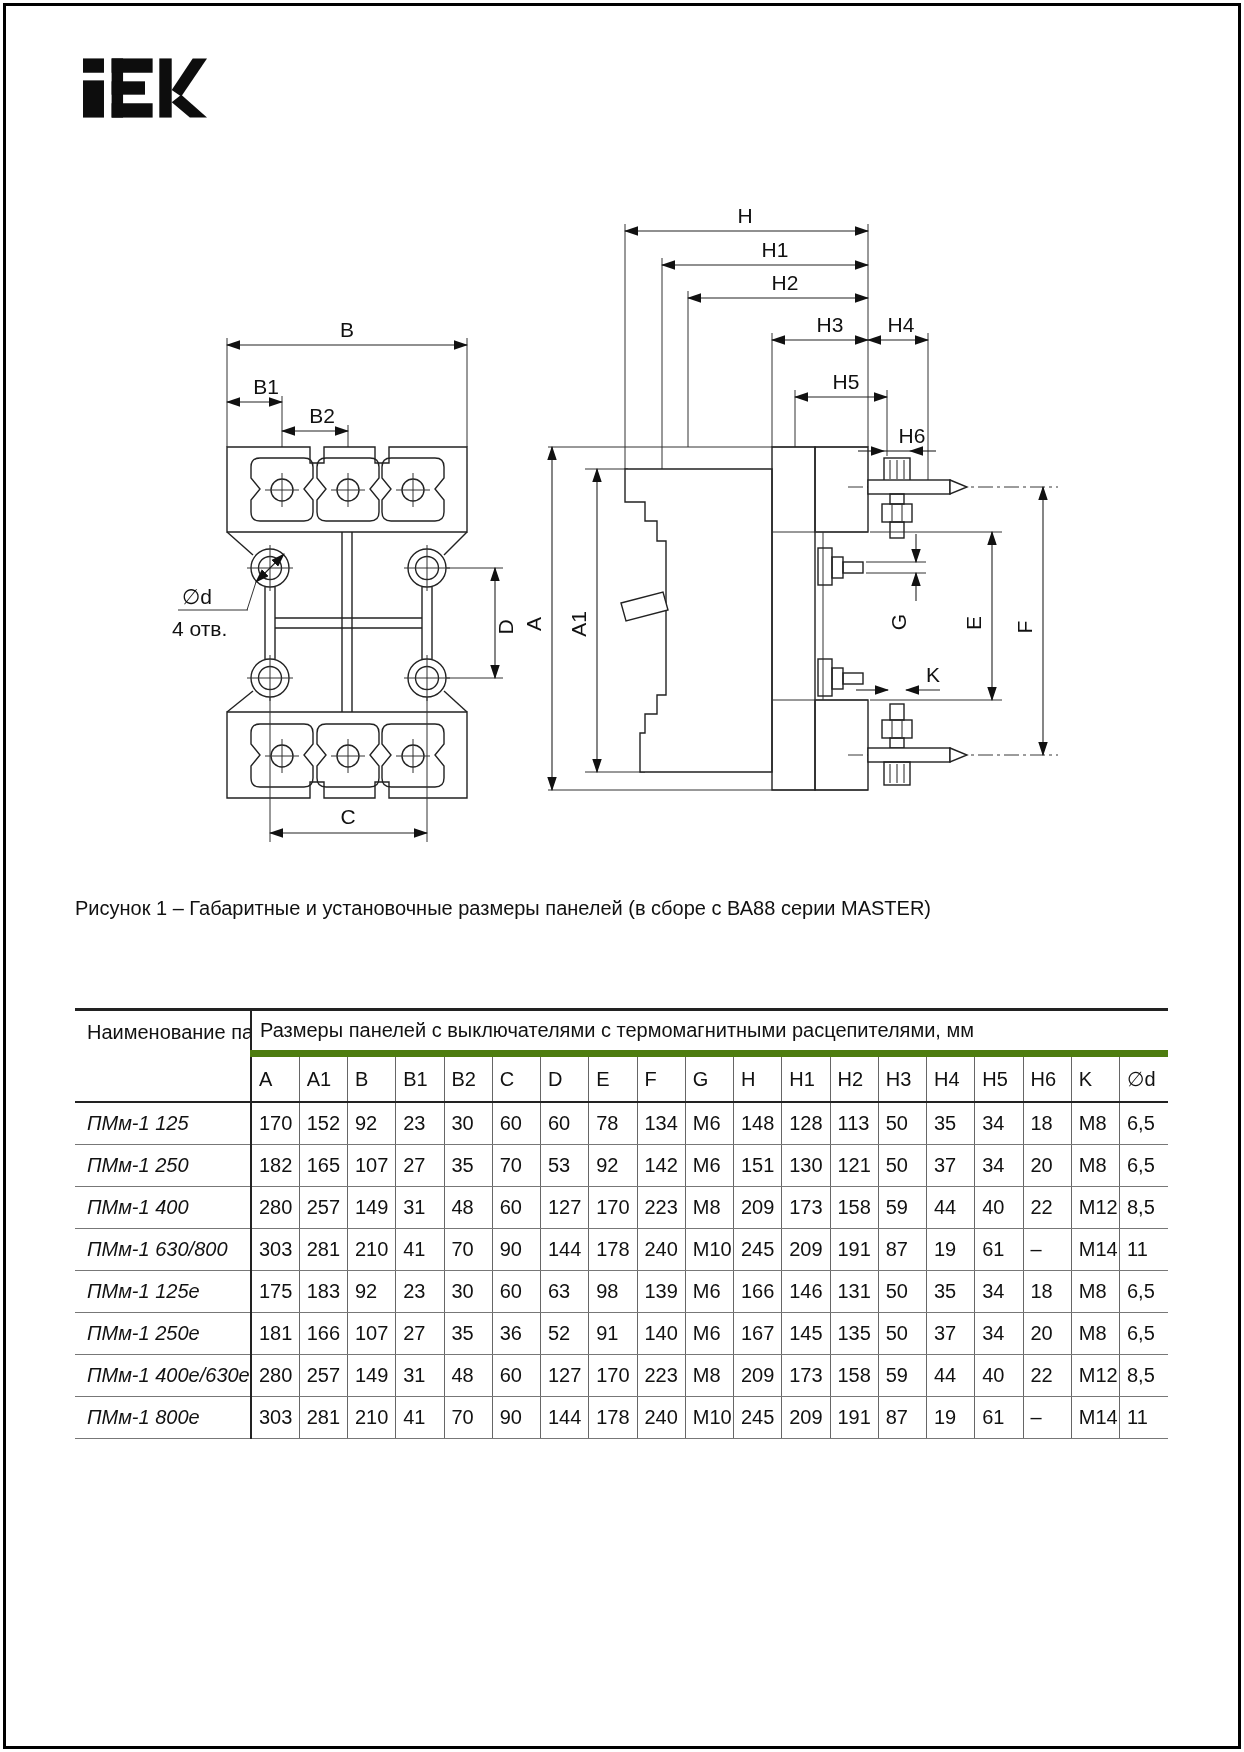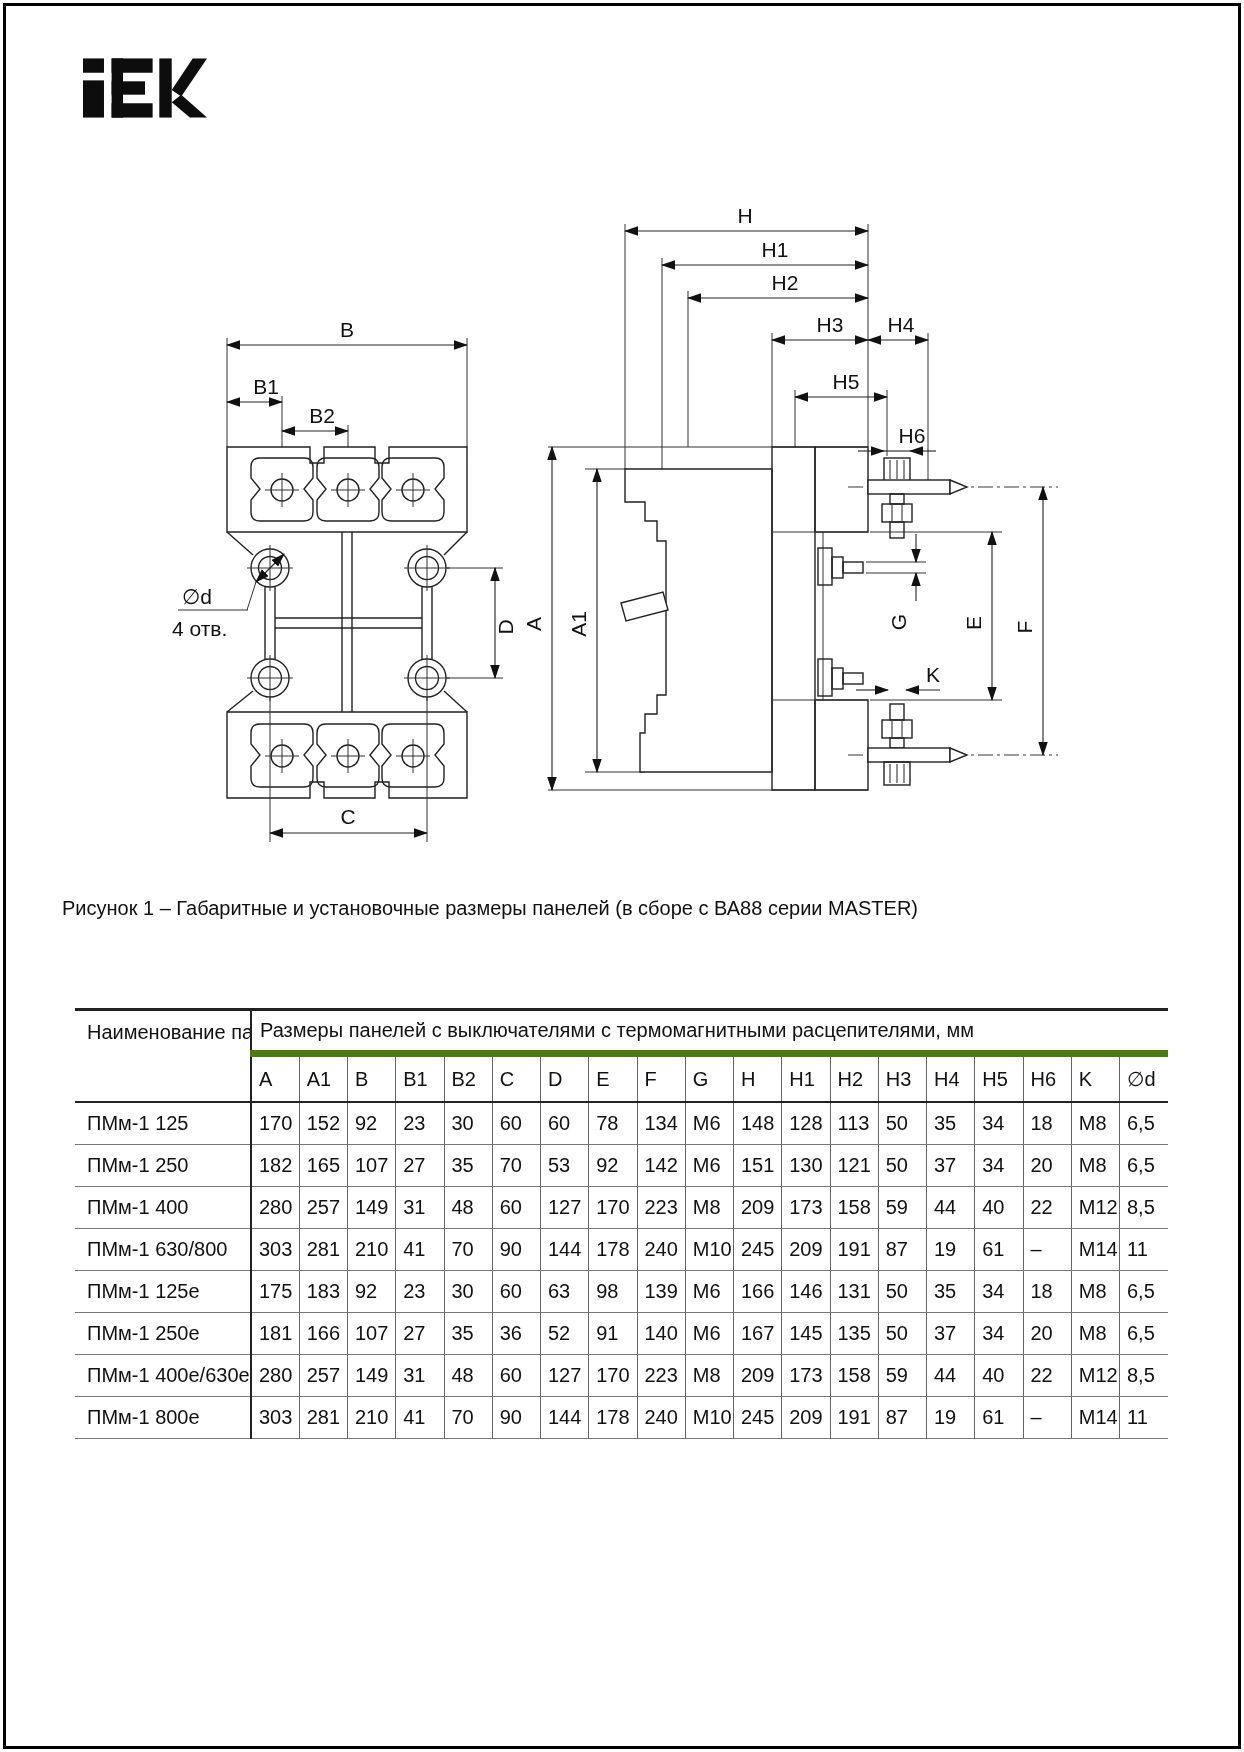--- a/index.html
+++ b/index.html
@@ -10,34 +10,34 @@
   .frame { position:absolute; inset:3px; border:3px solid #000; pointer-events:none; }
   .logo { position:absolute; left:83px; top:56px; width:124px; height:64px; }
   .drawing { position:absolute; left:130px; top:180px; width:940px; height:690px; }
   svg text { font-family:"Liberation Sans", sans-serif; font-size:21px; fill:#111; }
   .ext  { stroke:#333; stroke-width:1; fill:none; }
   .dim  { stroke:#222; stroke-width:1.1; fill:none; }
   .bl   { stroke:#222; stroke-width:1.4; fill:none; }
   .blf  { stroke:#222; stroke-width:1.4; fill:#fff; }
   .cl   { stroke:#222; stroke-width:0.9; fill:none; stroke-dasharray:15 4 3 4; }
   .hatch{ stroke:#222; stroke-width:1; }
-  .caption { position:absolute; left:62px; top:897px; width:1110px; font-size:20px; color:#111; }
+  .caption { position:absolute; left:75px; top:897px; width:1110px; font-size:20px; color:#111; }
   .dim-table {
     position:absolute; left:75px; top:1008px; width:1093px;
     border-collapse:collapse; table-layout:fixed; font-size:20px; color:#111;
     border-top:3px solid #222;
   }
   .dim-table col.c-name { width:176px; }
   .dim-table td, .dim-table th { font-weight:400; text-align:left; overflow:hidden; white-space:nowrap; }
   .name-h { vertical-align:top; padding:8px 4px 0 12px; border-bottom:2px solid #222; line-height:1.35; }
   .group-cell { border-left:2px solid #222; border-bottom:7px solid #4d7c0f; padding:8px 4px 8px 8px; }
   #colrow th { border-bottom:2px solid #222; border-left:1px solid #666; padding:10px 2px 10px 7px; }
   #colrow th:first-child { border-left:2px solid #222; }
   .dim-table tbody td { border-bottom:1px solid #777; padding:9px 2px 9px 7px; }
-  .dim-table tbody td:first-child { padding-left:12px; }
+  .dim-table tbody td:first-child { padding-left:12px;font-style:italic; }
   .dim-table tbody td + td { border-left:1px solid #666; }
   .dim-table tbody td:nth-child(2) { border-left:2px solid #222; }
 </style>
 </head>
 <body>
 
 <div class="frame"></div>
 
 <svg class="logo" viewBox="0 0 130 62" role="img" aria-label="IEK">
   <g fill="#0d0d0d">

